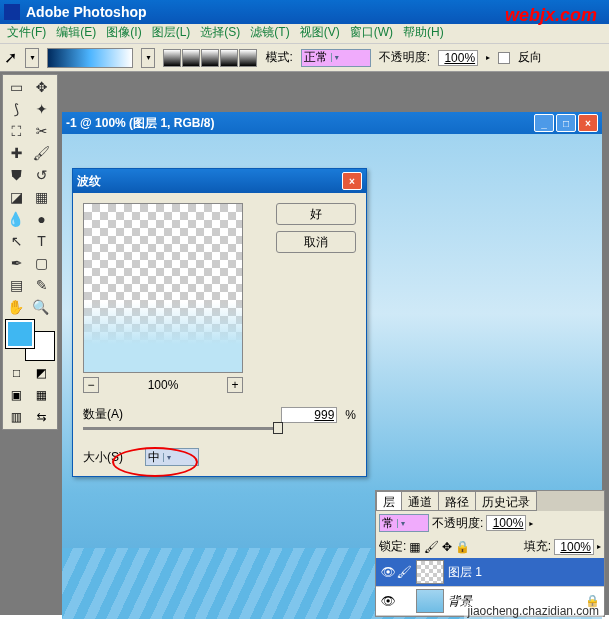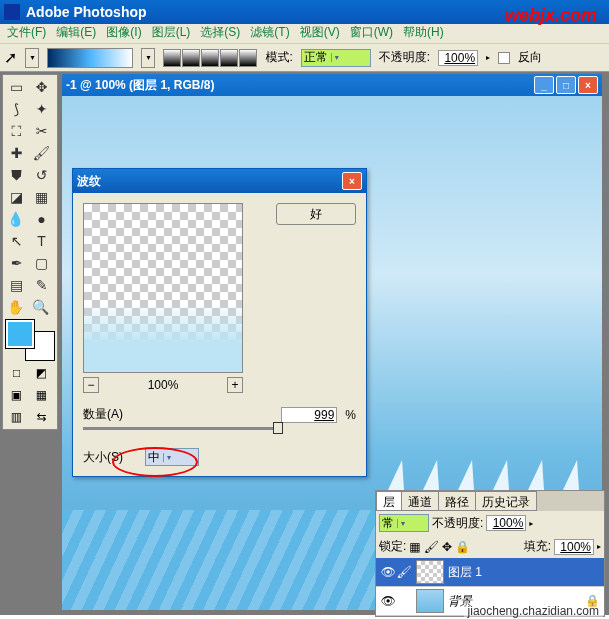--- a/index.html
+++ b/index.html
@@ -9,33 +9,33 @@
 .titlebar .caption { flex: 1; font-weight: bold; font-size: 14px; }
 .watermark { position: absolute; top: 5px; right: 12px; color: #f00; font-weight: bold; font-size: 18px; font-style: italic; font-family: Arial; }
 .menubar { height: 20px; background: #ece9d8; display: flex; align-items: flex-start; padding: 0 4px; gap: 4px; color: #15803d; border-bottom: 1px solid #ccc; }
 .menubar span { padding: 0 3px; }
 .optbar { height: 28px; background: #ece9d8; display: flex; align-items: center; padding: 0 4px; gap: 8px; border-bottom: 1px solid #999; }
 .cursor-ico { font-size: 16px; }
 .grad { width: 86px; height: 20px; background: linear-gradient(90deg, #002b5e, #4db5ff, #fff); border: 1px solid #888; }
 .dropdn { width: 14px; height: 20px; border: 1px solid #888; background: #ece9d8; display: inline-flex; align-items: center; justify-content: center; font-size: 8px; }
 .gradtype { display: flex; gap: 1px; }
 .gradtype div { width: 18px; height: 18px; border: 1px solid #888; background: linear-gradient(#fff, #000); }
-.selbox { height: 18px; border: 1px solid #7a98af; background: #bef264; display: inline-flex; align-items: center; padding: 0 2px; }
+.selbox { height: 18px; border: 1px solid #7a98af; background: #f0abfc; display: inline-flex; align-items: center; padding: 0 2px; }
 .selbox .arr { border-left: 1px solid #7a98af; padding-left: 3px; font-size: 8px; margin-left: 3px; color: #4d6185; }
 .numbox { width: 40px; height: 16px; border: 1px solid #999; background: #fff; display: inline-flex; align-items: center; justify-content: flex-end; padding: 0 2px; text-decoration: underline; }
 .chk { width: 12px; height: 12px; border: 1px solid #888; background: #fff; display: inline-block; vertical-align: middle; }
 .workspace { position: relative; height: 543px; background: #7a7a7a; }
 .toolbox { position: absolute; left: 2px; top: 2px; width: 56px; background: #ece9d8; border: 1px solid #888; display: flex; flex-wrap: wrap; padding: 1px; }
 .tool { width: 25px; height: 22px; border: 1px solid #ece9d8; display: flex; align-items: center; justify-content: center; font-size: 14px; color: #333; }
 .swatches { width: 52px; height: 40px; position: relative; margin: 2px; }
 .fg { position: absolute; width: 28px; height: 28px; background: #3fb7f2; border: 2px solid #fff; outline: 1px solid #000; top: 0; left: 0; }
 .bg { position: absolute; width: 28px; height: 28px; background: #fff; border: 2px solid #fff; outline: 1px solid #000; bottom: 0; right: 0; }
 .qm { width: 25px; height: 22px; display: flex; align-items: center; justify-content: center; }
 .docwin { position: absolute; left: 62px; top: 2px; width: 540px; height: 536px; }
-.doc-titlebar { height: 22px; background: linear-gradient(#1a7ad8, #106bc8); display: flex; align-items: center; color: #fff; padding: 0 4px; font-weight: bold; }
+.doc-titlebar { height: 22px; background: linear-gradient(#1a7ad8, #106bc8); display: flex; align-items: center; color: #fff; padding: 0 4px; font-weight: bold; margin-top: 38px; }
 .doc-titlebar .t { flex: 1; }
 .winbtn { width: 20px; height: 18px; background: #4d9ae8; border: 1px solid #fff; margin-left: 2px; display: flex; align-items: center; justify-content: center; font-size: 10px; color: #fff; border-radius: 2px; }
 .winbtn.cls { background: #e75a3a; }
 .canvas { width: 100%; height: 514px; background: linear-gradient(180deg, #a1d4f0 0%, #cfe9f7 35%, #6fbce5 70%, #4fa3d6 100%); position: relative; }
 .waves { position: absolute; bottom: 70px; right: 0; width: 220px; height: 80px; }
 .wave { position: absolute; width: 0; height: 0; border-left: 12px solid transparent; border-right: 20px solid transparent; border-bottom: 60px solid #e8f5fc; transform: skewX(-15deg); }
 .stripes { position: absolute; bottom: 0; left: 0; width: 100%; height: 100px; background: repeating-linear-gradient(115deg, #5fb7e5 0 10px, #7fc5ec 10px 20px); }
 .dialog { position: absolute; left: 72px; top: 168px; width: 295px; background: #ece9d8; border: 1px solid #0a5bb5; box-shadow: 2px 2px 4px rgba(0,0,0,0.3); }
 .dlg-title { height: 24px; background: linear-gradient(#1a7ad8, #0a5bb5); color: #fff; display: flex; align-items: center; padding: 0 4px; font-weight: bold; }
 .dlg-title .t { flex: 1; }
@@ -206,20 +206,21 @@
 </div>
 
 <div class="dialog">
   <div class="dlg-title">
     <span class="t">波纹</span>
     <div class="winbtn cls">×</div>
   </div>
   <div class="dlg-body">
     <div class="dlg-btns">
       <div class="dlg-btn">好</div>
+      <div class="dlg-btn">取消</div>
     </div>
     <div class="preview">
         <div class="pwave"></div>
       </div>
     <div class="zoomrow">
       <div class="zbtn">−</div>
       <span>100%</span>
       <div class="zbtn">+</div>
     </div>
     <div class="field-row">

